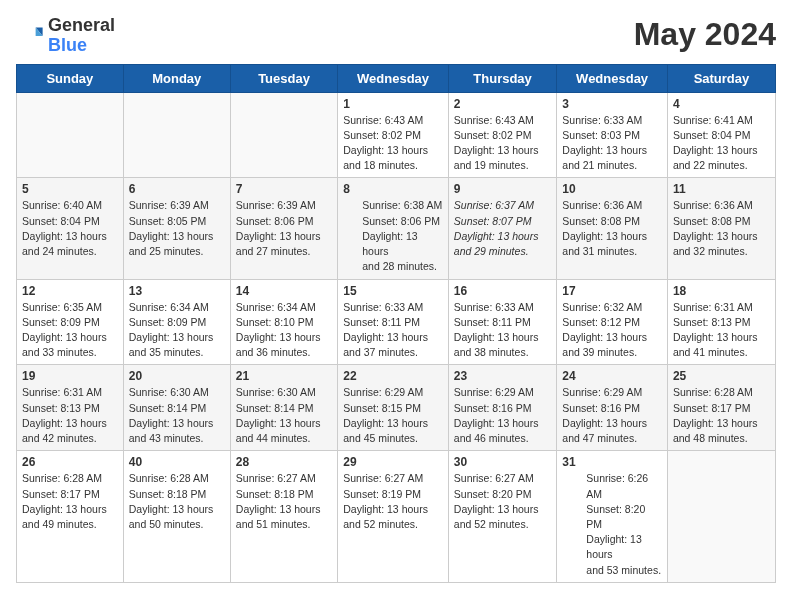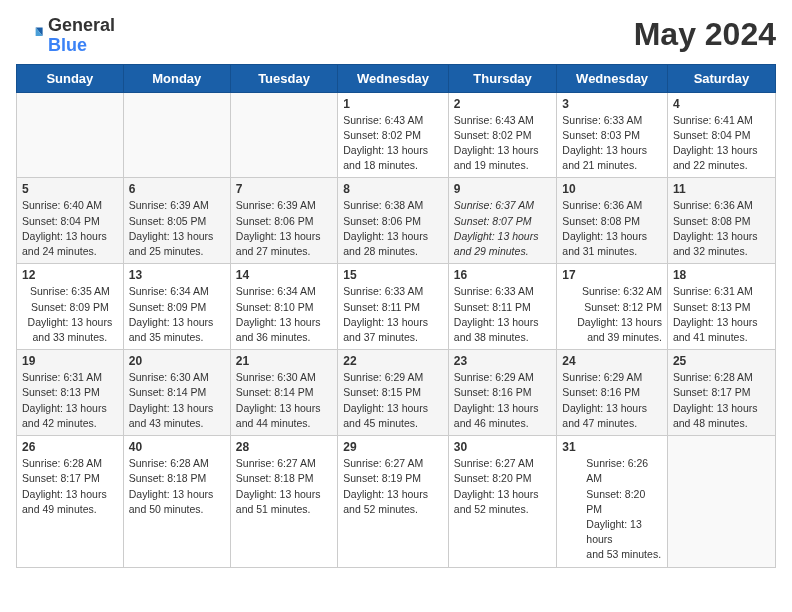--- a/index.html
+++ b/index.html
@@ -167,21 +167,21 @@
         </td>
         <td>
           <span class="day-num">7</span>
           <div class="day-info" style="white-space: pre-line;">Sunrise: 6:39 AM
 Sunset: 8:06 PM
 Daylight: 13 hours
 and 27 minutes.</div>
         </td>
         <td>
           <span class="day-num">8</span>
-          <div class="day-info" style="white-space: pre-line;">Sunrise: 6:38 AM
+          <div class="day-info" style="white-space: pre-line; margin-left: 19px;">Sunrise: 6:38 AM
 Sunset: 8:06 PM
 Daylight: 13 hours
 and 28 minutes.</div>
         </td>
         <td>
           <span class="day-num">9</span>
           <div class="day-info" style="white-space: pre-line; font-style: italic;">Sunrise: 6:37 AM
 Sunset: 8:07 PM
 Daylight: 13 hours
 and 29 minutes.</div>
@@ -197,21 +197,21 @@
           <span class="day-num">11</span>
           <div class="day-info" style="white-space: pre-line;">Sunrise: 6:36 AM
 Sunset: 8:08 PM
 Daylight: 13 hours
 and 32 minutes.</div>
         </td>
       </tr>
       <tr>
         <td>
           <span class="day-num">12</span>
-          <div class="day-info" style="white-space: pre-line; text-align: center;">Sunrise: 6:35 AM
+          <div class="day-info" style="white-space: pre-line;">Sunrise: 6:35 AM
 Sunset: 8:09 PM
 Daylight: 13 hours
 and 33 minutes.</div>
         </td>
         <td>
           <span class="day-num">13</span>
           <div class="day-info" style="white-space: pre-line;">Sunrise: 6:34 AM
 Sunset: 8:09 PM
 Daylight: 13 hours
 and 35 minutes.</div>
@@ -232,21 +232,21 @@
         </td>
         <td>
           <span class="day-num">16</span>
           <div class="day-info" style="white-space: pre-line;">Sunrise: 6:33 AM
 Sunset: 8:11 PM
 Daylight: 13 hours
 and 38 minutes.</div>
         </td>
         <td>
           <span class="day-num">17</span>
-          <div class="day-info" style="white-space: pre-line; text-align: right;">Sunrise: 6:32 AM
+          <div class="day-info" style="white-space: pre-line;">Sunrise: 6:32 AM
 Sunset: 8:12 PM
 Daylight: 13 hours
 and 39 minutes.</div>
         </td>
         <td>
           <span class="day-num">18</span>
           <div class="day-info" style="white-space: pre-line;">Sunrise: 6:31 AM
 Sunset: 8:13 PM
 Daylight: 13 hours
 and 41 minutes.</div>

